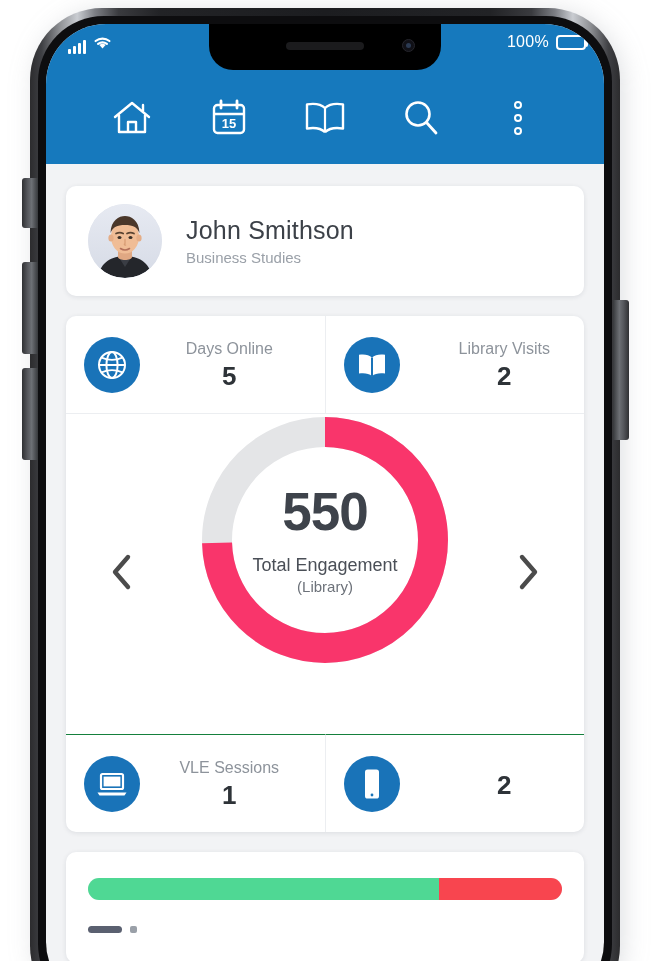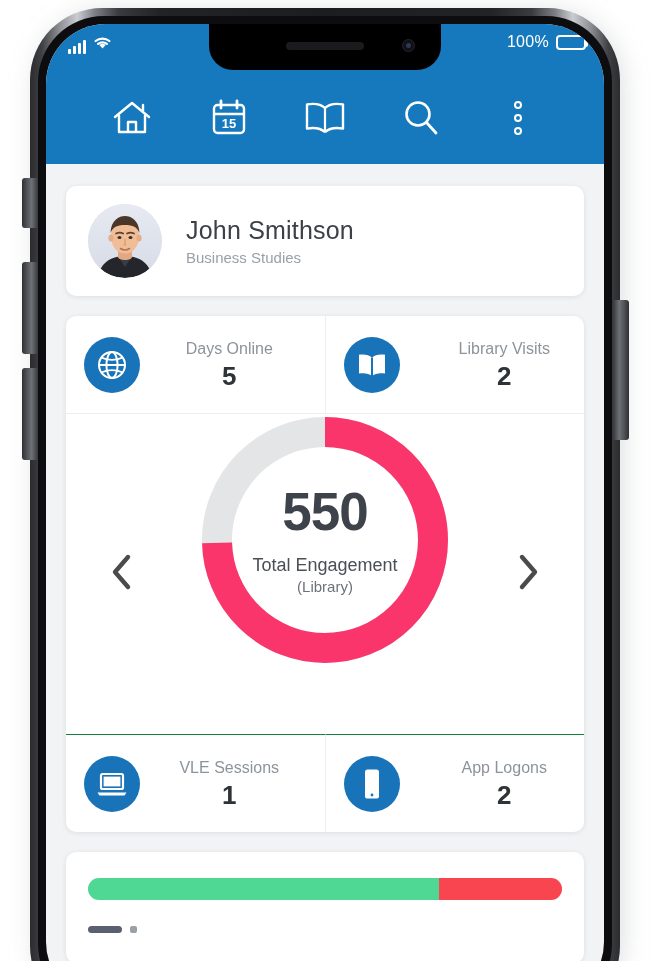--- a/index.html
+++ b/index.html
@@ -586,21 +586,20 @@
             </div>
 
             <div class="stat-cell">
               <div class="stat-icon">
                 <svg width="26" height="34" viewBox="0 0 26 34">
                   <rect x="6" y="2.5" width="14" height="29" rx="2.6" fill="#fff"></rect>
                   <circle cx="13" cy="28" r="1.4" fill="#1973b8"></circle>
                 </svg>
               </div>
               <div class="stat-meta">
-                <div class="stat-label">App Logons</div>
                 <div class="stat-value">2</div>
               </div>
             </div>
           </div>
 
         </div>
 
         <div class="card prog-card">
           <div class="progbar">
             <div class="prog-seg" id="prog-green" style="width: 74%; background: rgb(79, 216, 148);"></div>

